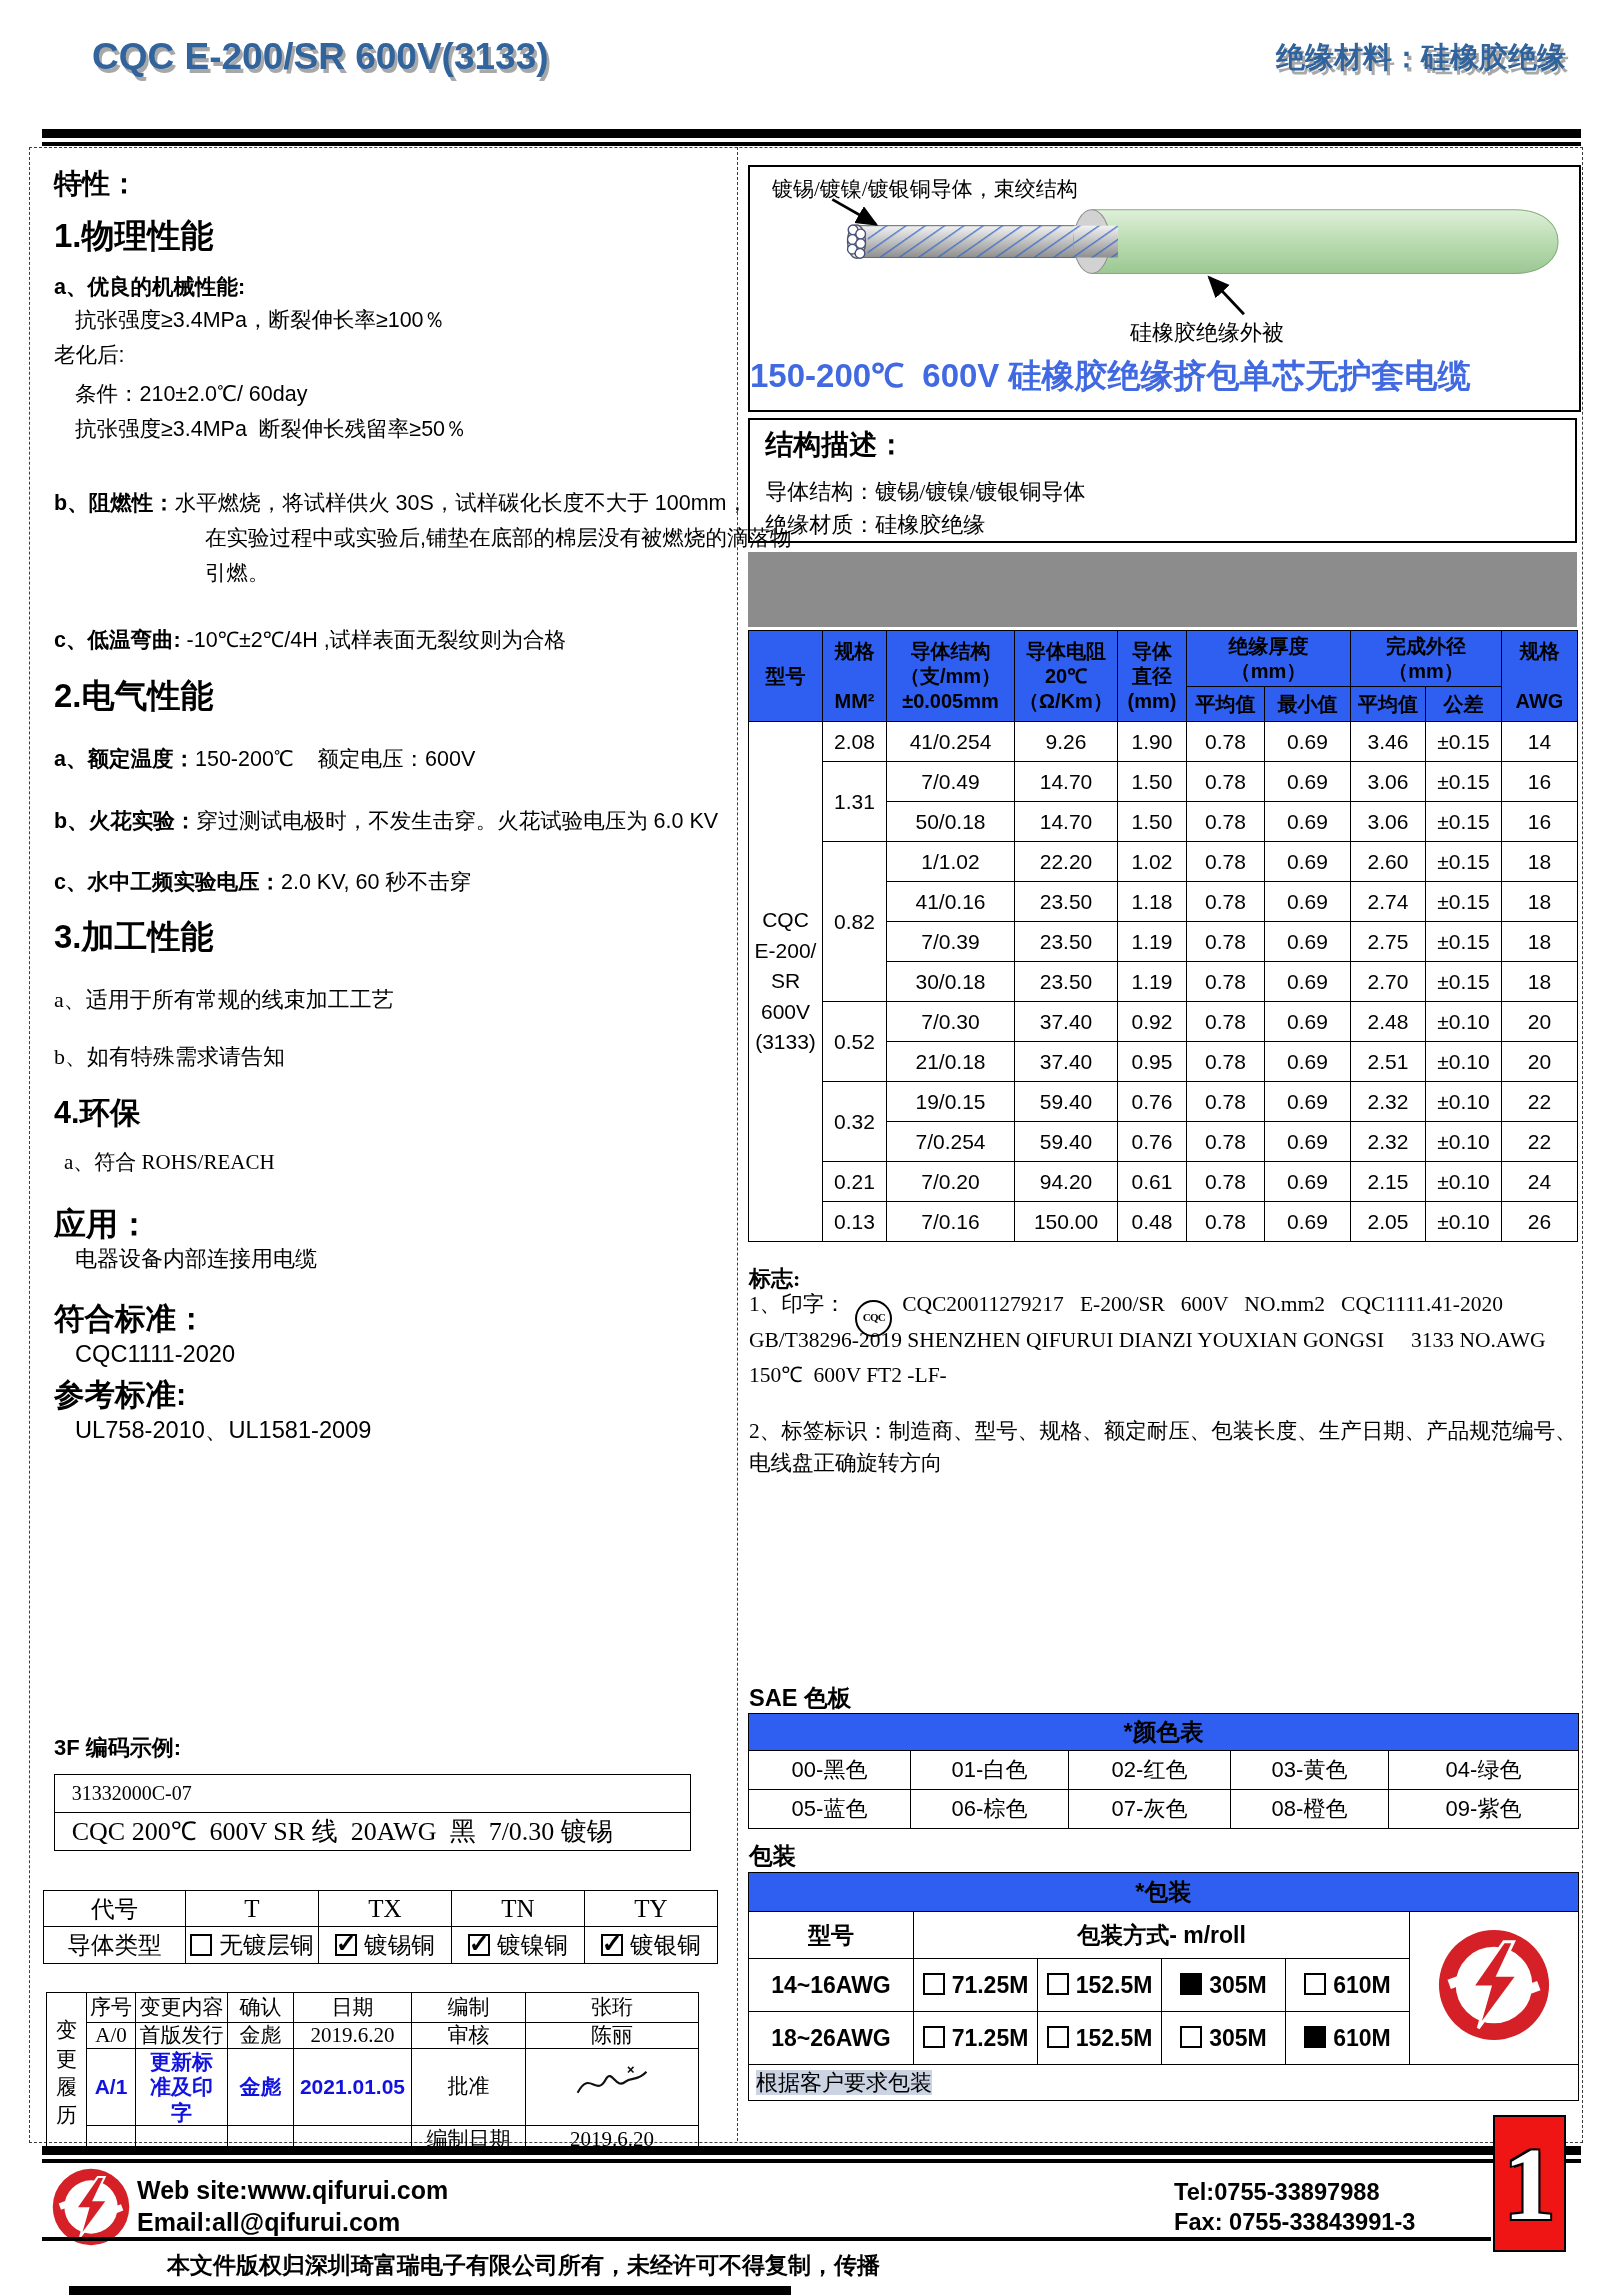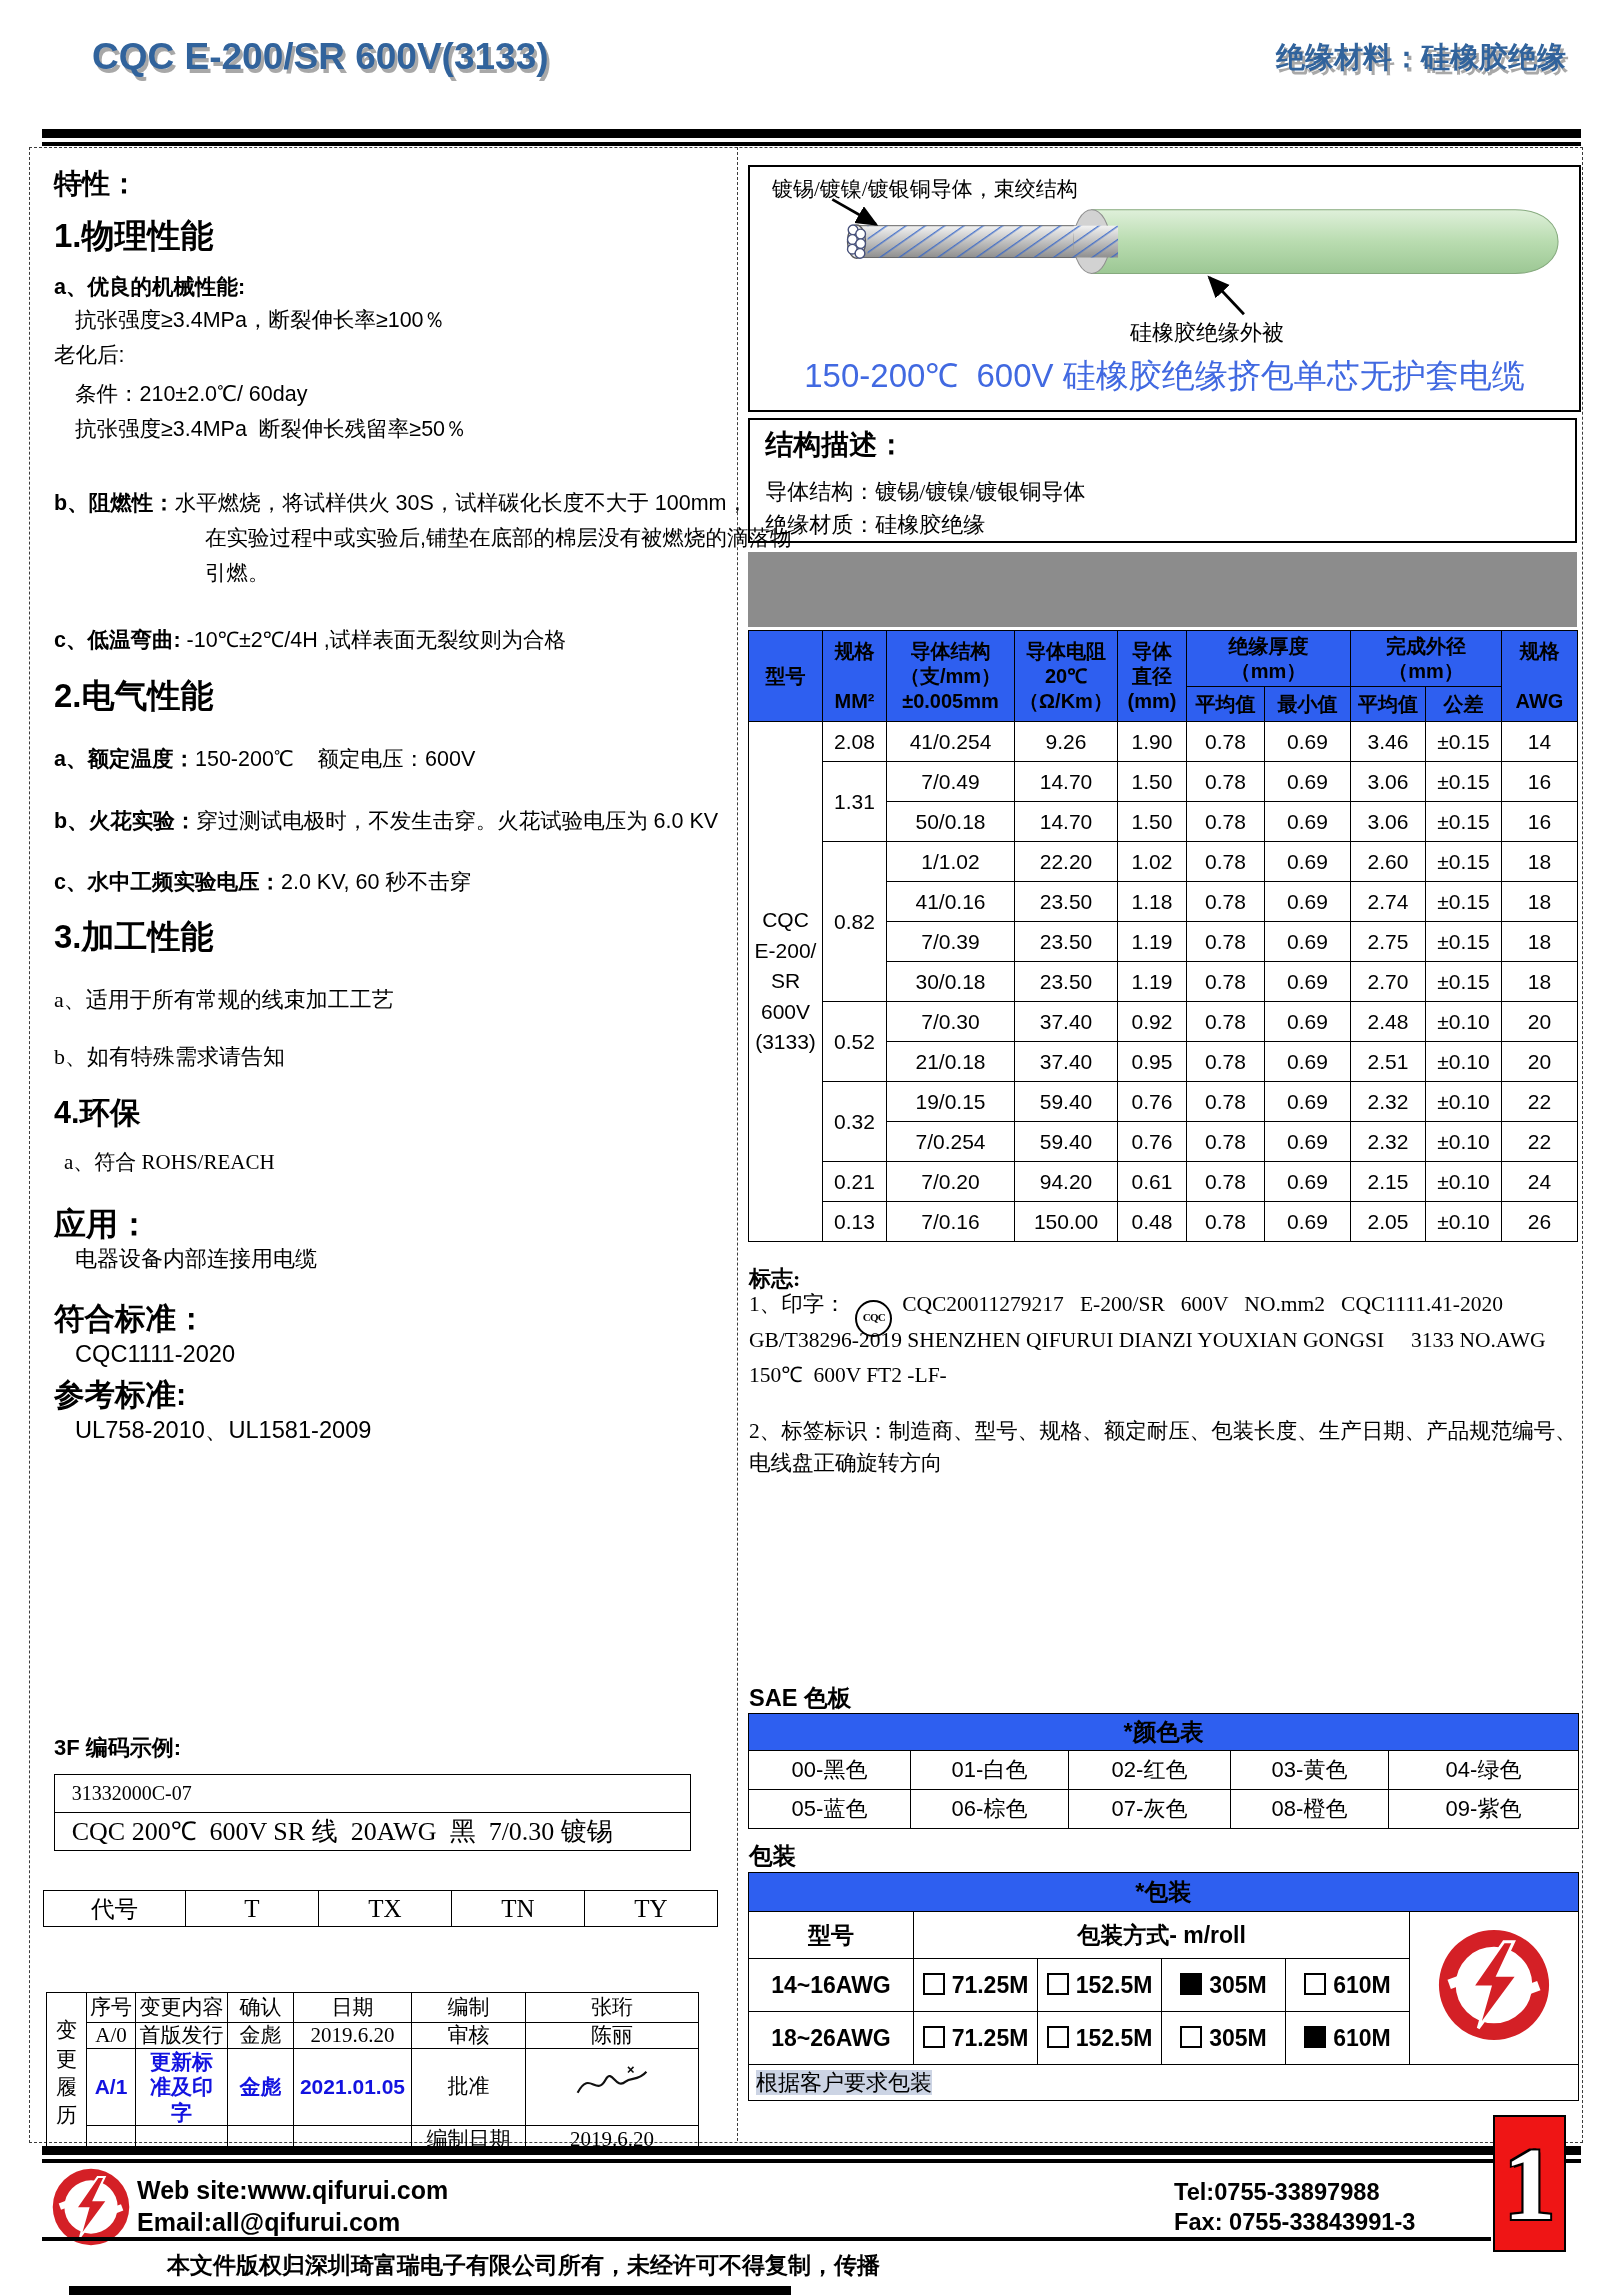--- a/index.html
+++ b/index.html
@@ -122,20 +122,27 @@
       <col style="width:133px">
     </colgroup>
   <tbody>
       <tr style="height:36px">
     <td>代号</td>
     <td style="font-size:25px">T</td>
     <td style="font-size:25px">TX</td>
     <td style="font-size:25px">TN</td>
     <td style="font-size:25px">TY</td>
   </tr>
+  <tr style="height:37px">
+    <td>导体类型</td>
+    <td><span class="ckb"></span><span>无镀层铜</span></td>
+    <td><span class="ckb checked"></span><span>镀锡铜</span></td>
+    <td><span class="ckb checked"></span><span>镀镍铜</span></td>
+    <td><span class="ckb checked"></span><span>镀银铜</span></td>
+  </tr>
 </tbody>
   </table>
 
 <table class="rev abs" style="left:46px;top:1992px">
   <colgroup>
       <col style="width:40px">
       <col style="width:49px">
       <col style="width:92px">
       <col style="width:66px">
       <col style="width:118px">
@@ -220,21 +227,21 @@
 
     <path d="M492 17 H1104 C1146 17 1166 40 1166 63 C1166 86 1146 109 1104 109 H492 Z" fill="url(#green)" stroke="#86aa7e" stroke-width="1.5"></path>
     <ellipse cx="492" cy="63" rx="26" ry="46" fill="#d2d2d2" stroke="#8f8f8f" stroke-width="1.5"></ellipse>
     <rect x="466" y="40" width="64" height="46" fill="url(#metal)"></rect>
     <rect x="466" y="40" width="64" height="46" fill="url(#hatch)" opacity="0.85"></rect>
 
     <line x1="117" y1="2" x2="180" y2="38" stroke="#000" stroke-width="4" marker-end="url(#ah)"></line>
     <line x1="712" y1="168" x2="662" y2="115" stroke="#000" stroke-width="4" marker-end="url(#ah)"></line>
   </svg>
   <div class="abs ser" style="left:380px;top:151px;font-size:22px">硅橡胶绝缘外被</div>
-  <div class="abs pre" style="left:0;top:185px;width:100%;text-align:center;font-size:33px;font-weight:400;color:var(--cable-blue)">150-200℃  600V 硅橡胶绝缘挤包单芯无护套电缆</div>
+  <div class="abs pre" style="left:0;top:185px;width:100%;text-align:left;font-size:33px;font-weight:700;color:var(--cable-blue)">150-200℃  600V 硅橡胶绝缘挤包单芯无护套电缆</div>
 </div>
 
 <div class="abs" style="left:748px;top:418px;width:829px;height:125px;border:2.1px solid #000;box-sizing:border-box">
   <div class="abs b" style="left:15.3px;top:5.6px;font-size:28px">结构描述：</div>
   <div class="abs ser" style="left:15.3px;top:57px;font-size:22px"><span>导体结构：</span><span>镀锡/镀镍/镀银铜导体</span></div>
   <div class="abs ser" style="left:15.3px;top:90px;font-size:22px"><span>绝缘材质：</span><span>硅橡胶绝缘</span></div>
 </div>
 
 <div class="abs graybanner ser" style="left:748px;top:552px;width:819px;height:73px">
 </div>

